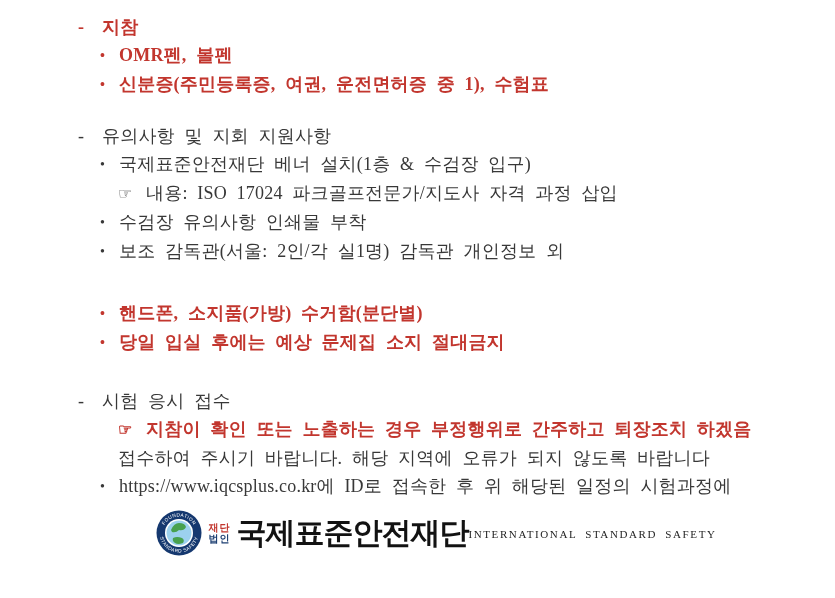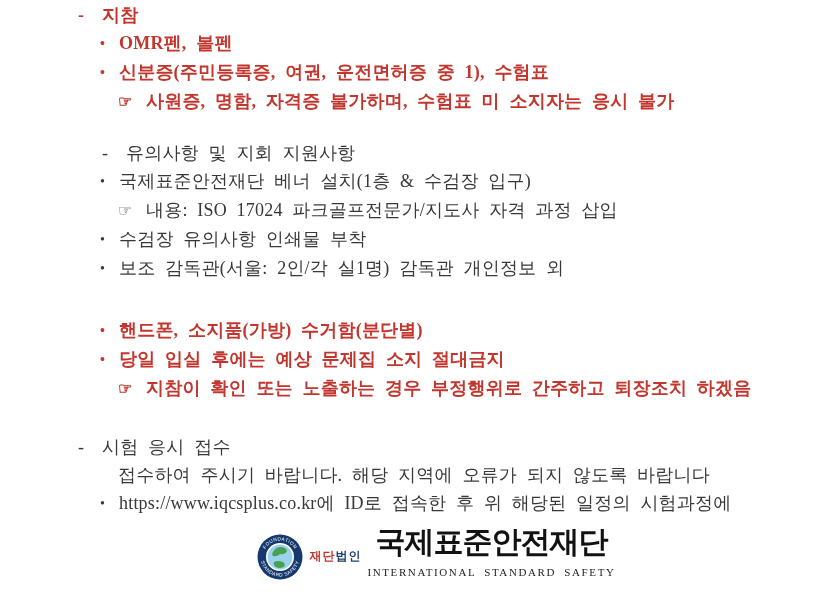--- a/index.html
+++ b/index.html
@@ -1,57 +1,57 @@
 <!DOCTYPE html>
 <html style="--red: #c2362e; --text: #383838; --logo_navy: #1d3f72; --emblem_ring: #15386f; --globe_blue: #9cd1ee; --globe_green: #48a14f; --logo_text: #121212;"><head>
 <meta charset="utf-8">
 <style>
   html,body{margin:0;padding:0;background:#ffffff;}
   body{width:835px;height:598px;overflow:hidden;position:relative;}
 
   .doc{
-    padding:1px 0 0 78px;
+    padding:13px 0 0 78px;
     font-family:"Liberation Serif","DejaVu Serif",serif;
     font-size:18px;
     line-height:28px;
     color:var(--text,#383838);
     letter-spacing:.2px;
   }
   .line{white-space:nowrap;}
   .tx{word-spacing:5px;}
   .red{color:var(--red,#c2362e);font-weight:bold;}
   .lv1{padding-left:22px;}
   .lv2{padding-left:40px;}
-  .g1{margin-top:23px;margin-left:24px;}
+  .g1{margin-top:23px;}
   .g2{margin-top:33px;}
   .g3{margin-top:30px;}
 
   .mk{display:inline-block;}
   .mk-dash{width:24px;}
   .mk-bullet{width:19px;font-size:14px;vertical-align:1px;}
   .mk-finger{width:28px;font-size:16px;}
 
   
   .logo{
     margin:9px auto 0 auto;
     width:fit-content;
     display:flex;
     align-items:center;
     gap:6px;
     transform:translateX(-20px);
   }
   .emblem svg{display:block;}
   .prefix{
-    display:flex;flex-direction:row;justify-content:center;
+    display:flex;flex-direction:column;justify-content:center;
     font-family:Liberation Serif, serif;
-    font-weight:bold;font-size:12px;line-height:11px;letter-spacing:1px;
+    font-weight:bold;font-size:10px;line-height:11px;letter-spacing:1px;
   }
   .prefix .p1{color:var(--red,#c2362e);}
   .prefix .p2{color:var(--logo_navy,#1d3f72);text-align:center;}
-  .namewrap{display:flex;flex-direction:column;align-items:center;}
+  .namewrap{display:flex;align-items:center;}
   .name-ko{
     font-family:"Liberation Sans",sans-serif;
     font-weight:bold;font-size:30px;line-height:30px;
     letter-spacing:-1px;color:var(--logo_text,#121212);
   }
   .name-en{
     font-family:"Liberation Serif","DejaVu Serif",serif;
     font-size:11px;letter-spacing:1.6px;word-spacing:4px;
     color:#1e1e1e;margin-top:1px;
   }
@@ -66,23 +66,20 @@
   </div>
 
   <div class="line lv1 red">
     <span class="mk mk-bullet">•</span><span class="tx">OMR펜, 볼펜</span>
   </div>
 
   <div class="line lv1 red">
     <span class="mk mk-bullet">•</span><span class="tx">신분증(주민등록증, 여권, 운전면허증 중 1), 수험표</span>
   </div>
 
-  <div class="line lv2 red">
-    <span class="mk mk-finger">☞</span><span class="tx">사원증, 명함, 자격증 불가하며, 수험표 미 소지자는 응시 불가</span>
-  </div>
 
   <div class="line g1">
     <span class="mk mk-dash">-</span><span class="tx">유의사항 및 지회 지원사항</span>
   </div>
 
   <div class="line lv1">
     <span class="mk mk-bullet">•</span><span class="tx">국제표준안전재단 베너 설치(1층 &amp; 수검장 입구)</span>
   </div>
 
   <div class="line lv2">
@@ -98,26 +95,26 @@
   </div>
 
   <div class="line lv1 red g2">
     <span class="mk mk-bullet">•</span><span class="tx">핸드폰, 소지품(가방) 수거함(분단별)</span>
   </div>
 
   <div class="line lv1 red">
     <span class="mk mk-bullet">•</span><span class="tx">당일 입실 후에는 예상 문제집 소지 절대금지</span>
   </div>
 
+  <div class="line g3">
+    <span class="mk mk-dash">-</span><span class="tx">시험 응시 접수</span>
+  </div>
+
   <div class="line lv2 red">
     <span class="mk mk-finger">☞</span><span class="tx">지참이 확인 또는 노출하는 경우 부정행위로 간주하고 퇴장조치 하겠음</span>
-  </div>
-
-  <div class="line g3">
-    <span class="mk mk-dash">-</span><span class="tx">시험 응시 접수</span>
   </div>
 
   <div class="line lv2">
     <span class="tx">접수하여 주시기 바랍니다. 해당 지역에 오류가 되지 않도록 바랍니다</span>
   </div>
 
   <div class="line lv1">
     <span class="mk mk-bullet">•</span><span class="tx">https://www.iqcsplus.co.kr에 ID로 접속한 후 위 해당된 일정의 시험과정에</span>
   </div>
 

